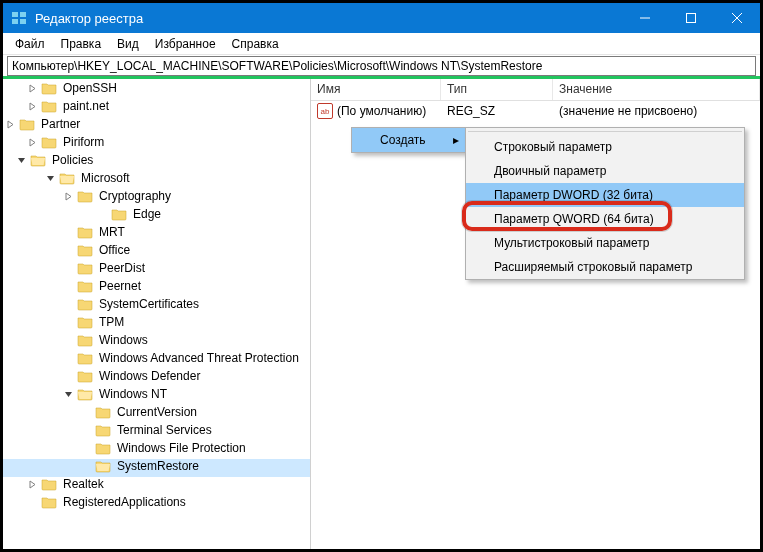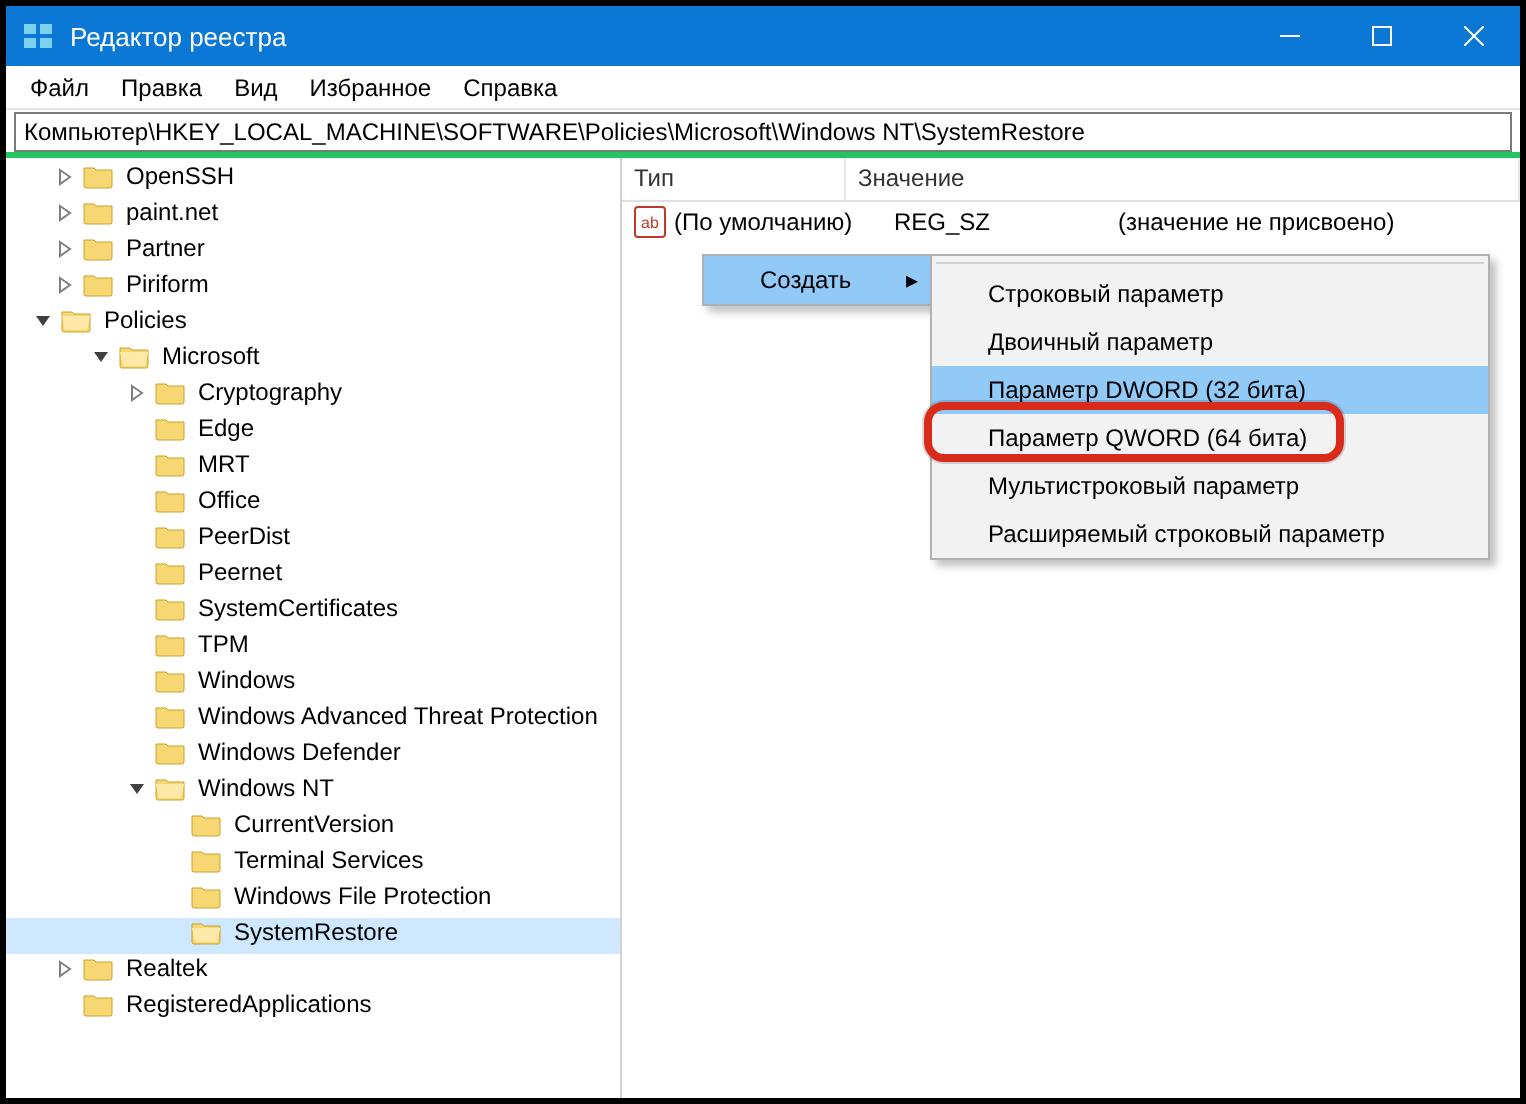--- a/index.html
+++ b/index.html
@@ -136,46 +136,46 @@
             </span>
             <span class="folder-icon">
               <svg viewBox="0 0 16 14">
                 <path fill="#f7d774" stroke="#c9a227" stroke-width="0.5" d="M1 3h5l1 1h8v8a1 1 0 0 1-1 1H2a1 1 0 0 1-1-1z"></path>
               </svg>
             </span>
             <span class="label">paint.net</span>
           </div>
         </li>
         <li>
+          <div class="tree-row" style="">
+            <span class="expander">
+              <svg viewBox="0 0 9 9">
+                <path d="M2 1 L7 4.5 L2 8 Z" fill="none" stroke="#808080"></path>
+              </svg>
+            </span>
+            <span class="folder-icon">
+              <svg viewBox="0 0 16 14">
+                <path fill="#f7d774" stroke="#c9a227" stroke-width="0.5" d="M1 3h5l1 1h8v8a1 1 0 0 1-1 1H2a1 1 0 0 1-1-1z"></path>
+              </svg>
+            </span>
+            <span class="label">Partner</span>
+          </div>
+        </li>
+        <li>
           <div class="tree-row" style="padding-left:22px">
             <span class="expander">
               <svg viewBox="0 0 9 9">
                 <path d="M2 1 L7 4.5 L2 8 Z" fill="none" stroke="#808080"></path>
               </svg>
             </span>
             <span class="folder-icon">
               <svg viewBox="0 0 16 14">
                 <path fill="#f7d774" stroke="#c9a227" stroke-width="0.5" d="M1 3h5l1 1h8v8a1 1 0 0 1-1 1H2a1 1 0 0 1-1-1z"></path>
               </svg>
             </span>
-            <span class="label">Partner</span>
-          </div>
-        </li>
-        <li>
-          <div class="tree-row" style="padding-left:22px">
-            <span class="expander">
-              <svg viewBox="0 0 9 9">
-                <path d="M2 1 L7 4.5 L2 8 Z" fill="none" stroke="#808080"></path>
-              </svg>
-            </span>
-            <span class="folder-icon">
-              <svg viewBox="0 0 16 14">
-                <path fill="#f7d774" stroke="#c9a227" stroke-width="0.5" d="M1 3h5l1 1h8v8a1 1 0 0 1-1 1H2a1 1 0 0 1-1-1z"></path>
-              </svg>
-            </span>
             <span class="label">Piriform</span>
           </div>
         </li>
         <li>
           <div class="tree-row" style="padding-left:11px">
             <span class="expander">
               <svg viewBox="0 0 9 9">
                 <path d="M1 2 L8 2 L4.5 7 Z" fill="#404040"></path>
               </svg>
             </span>
@@ -213,21 +213,21 @@
             </span>
             <span class="folder-icon">
               <svg viewBox="0 0 16 14">
                 <path fill="#f7d774" stroke="#c9a227" stroke-width="0.5" d="M1 3h5l1 1h8v8a1 1 0 0 1-1 1H2a1 1 0 0 1-1-1z"></path>
               </svg>
             </span>
             <span class="label">Cryptography</span>
           </div>
         </li>
         <li>
-          <div class="tree-row" style="padding-left:58px">
+          <div class="tree-row" style="padding-left:92px">
             <span class="expander"></span>
             <span class="folder-icon">
               <svg viewBox="0 0 16 14">
                 <path fill="#f7d774" stroke="#c9a227" stroke-width="0.5" d="M1 3h5l1 1h8v8a1 1 0 0 1-1 1H2a1 1 0 0 1-1-1z"></path>
               </svg>
             </span>
             <span class="label">Edge</span>
           </div>
         </li>
         <li>
@@ -414,20 +414,21 @@
               </svg>
             </span>
             <span class="label">RegisteredApplications</span>
           </div>
         </li>
       </ul>
   </div>
 
   <div class="list-pane">
     <div class="list-header">
+      <div class="col col-name">Имя</div>
       <div class="col col-type">Тип</div>
       <div class="col col-value">Значение</div>
     </div>
     <div class="list-row">
       <div class="cell col-name" style="display:flex;align-items:center;">
         <span class="value-icon">ab</span>
         <span>(По умолчанию)</span>
       </div>
       <div class="cell col-type">REG_SZ</div>
       <div class="cell col-value">(значение не присвоено)</div>

